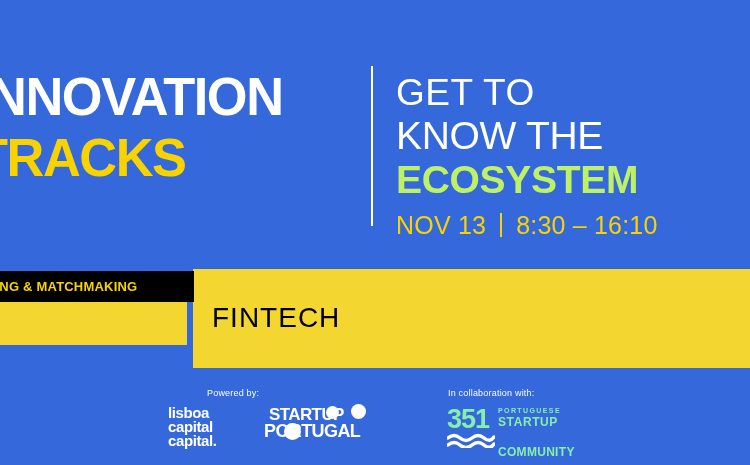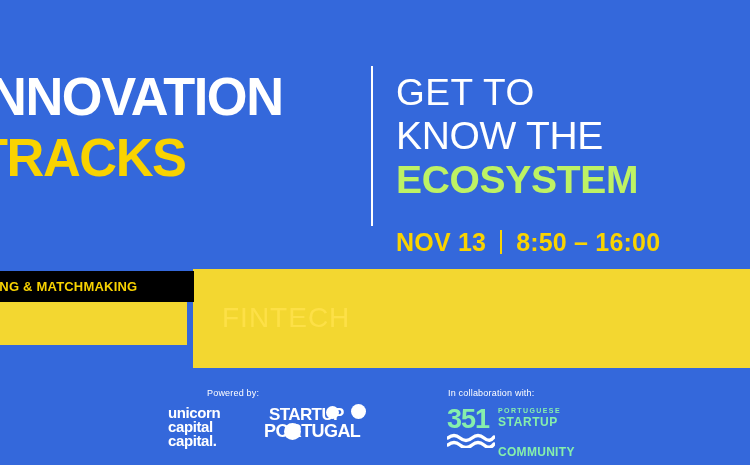--- a/index.html
+++ b/index.html
@@ -78,23 +78,23 @@
   }
   .rb-line3 {
     color: #bef264;
     font-weight: 700;
     font-size: 39px;
     line-height: 44px;
     letter-spacing: -0.3px;
     white-space: nowrap;
   }
   .rb-date {
-    margin-top: 26px;
+    margin-top: 9px;
     color: #f9d300;
-    font-weight: 700;
+    font-weight: 400;
     font-size: 25px;
     line-height: 28px;
     letter-spacing: 0.2px;
     white-space: nowrap;
     display: flex;
     align-items: center;
   }
   .rb-date .dsep {
     display: inline-block;
     width: 2px;
@@ -134,23 +134,23 @@
   .badge-text {
     color: #f9d300;
     font-weight: 700;
     font-size: 13px;
     letter-spacing: 0.2px;
     white-space: nowrap;
     margin-left: -73px;
   }
   .track-name {
     position: absolute;
-    left: 222px;
+    left: 212px;
     top: 302px;
-    color: #fde047;
+    color: #000000;
     font-weight: 400;
     font-size: 28px;
     letter-spacing: 1px;
     white-space: nowrap;
   }
 
   
   .footer {
     position: absolute;
     left: 0;
@@ -246,21 +246,21 @@
 
     <div class="divider"></div>
 
     <div class="right-block">
       <div class="rb-line1">GET TO</div>
       <div class="rb-line2">KNOW THE</div>
       <div class="rb-line3">ECOSYSTEM</div>
       <div class="rb-date">
         <span>NOV 13</span>
         <span class="dsep"></span>
-        <span>8:50 – 16:00</span>
+        <span>8:30 – 16:10</span>
       </div>
     </div>
 
   </div>
 
   <div class="band-right"></div>
   <div class="band-left"></div>
 
   <div class="badge">
     <span class="badge-text">NETWORKING &amp; MATCHMAKING</span>
@@ -268,21 +268,21 @@
 
   <div class="track-name">FINTECH</div>
 
   <div class="footer"></div>
 
   <div class="credit credit-powered">Powered by:</div>
 
   <div class="credit credit-collab">In collaboration with:</div>
 
   <div class="logo-luc">
-    <div>unicorn</div>
+    <div>lisboa</div>
     <div>capital</div>
     <div>capital.</div>
   </div>
 
   <div class="logo-sp">
     <div class="sp-row sp-row1">STARTUP</div>
     <div class="sp-row sp-row2">PORTUGAL</div>
     <span class="sp-dot sp-d1"></span>
     <span class="sp-dot sp-d2"></span>
     <span class="sp-dot sp-d3"></span>

